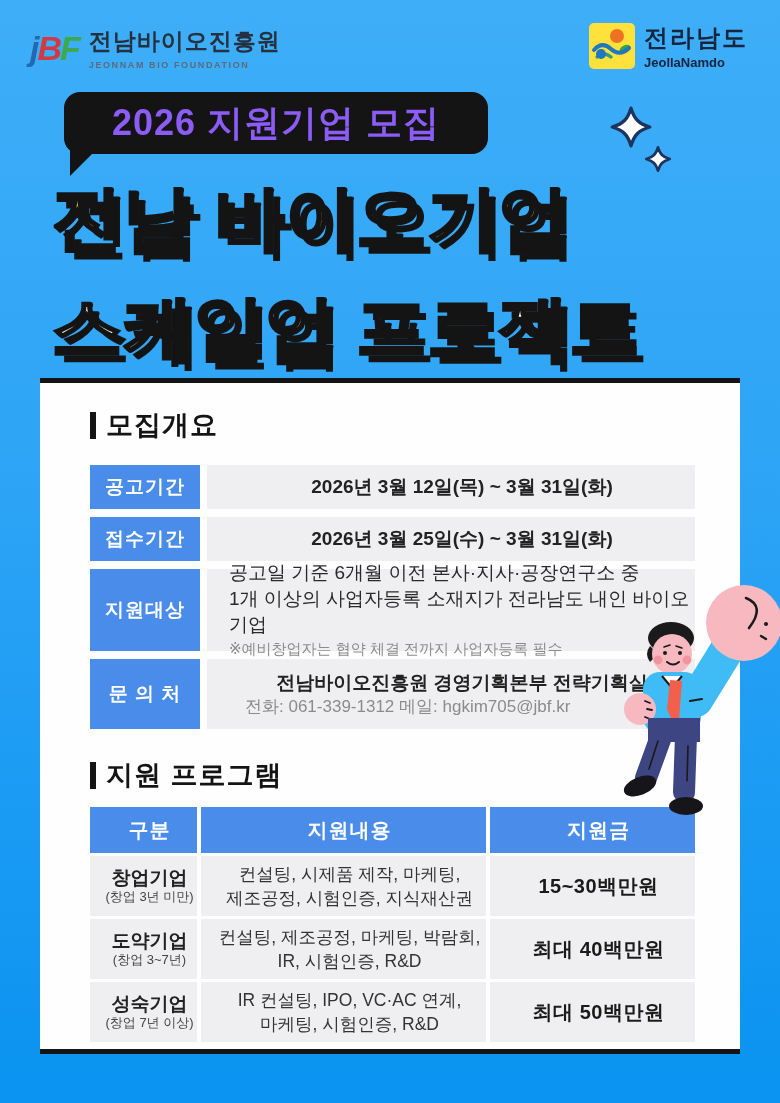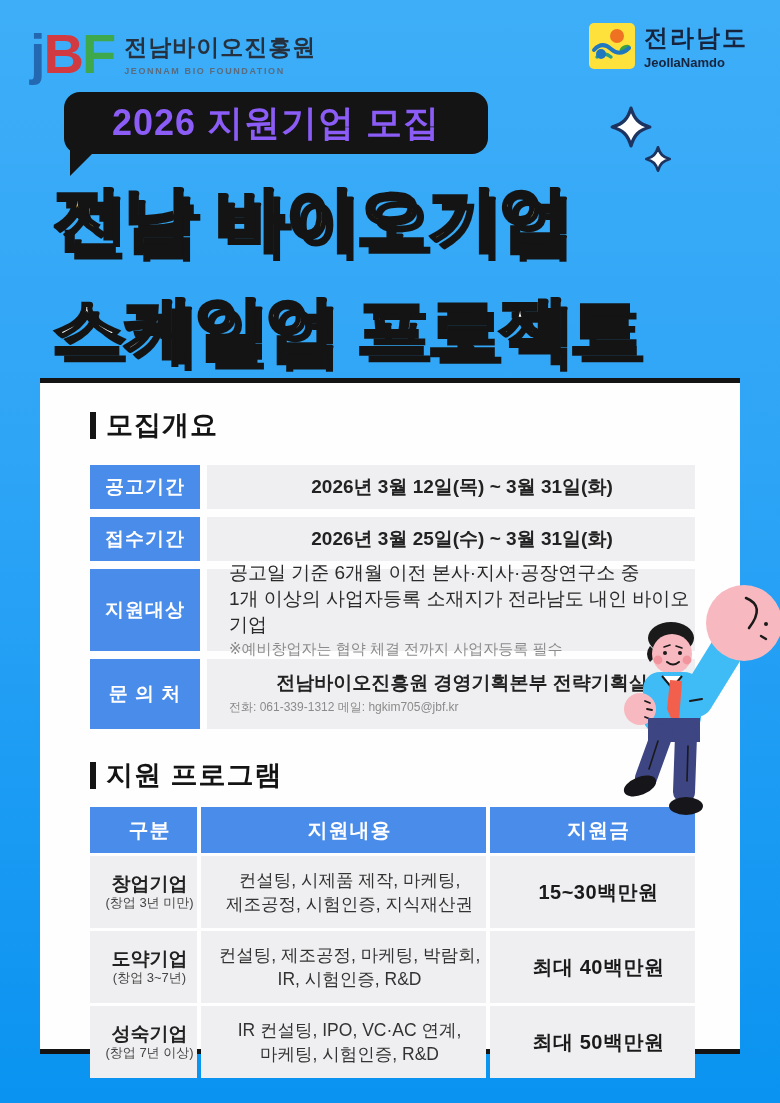--- a/index.html
+++ b/index.html
@@ -3,21 +3,21 @@
 <meta charset="utf-8">
 <style>
   * { margin:0; padding:0; box-sizing:border-box; }
   html,body { width:780px; height:1103px; }
   body { font-family:"Liberation Sans","DejaVu Sans",sans-serif; overflow:hidden; }
   .poster { position:relative; width:780px; height:1103px;
     background:linear-gradient(180deg,#3EAEF8 0%,#2FA5F6 40%,#0A93F1 100%); overflow:hidden; }
 
   
   .jbf-logo { position:absolute; left:30px; top:26px; display:flex; align-items:center; gap:10px; }
-  .jbf-letters { font-weight:bold; font-size:56px; letter-spacing:-2px; line-height:1; }
+  .jbf-letters { font-weight:bold; font-size:34px; letter-spacing:-2px; line-height:1; font-style:italic; }
   .jbf-letters .l1 { color:#2468B2; }
   .jbf-letters .l2 { color:#D23A41; }
   .jbf-letters .l3 { color:#3EA94C; }
   .jbf-text .ko { font-size:23px; font-weight:bold; color:#26313F; letter-spacing:1px; }
   .jbf-text .en { font-size:9px; font-weight:bold; color:#5A6B7E; letter-spacing:1.6px; margin-top:3px; }
   .jn-logo { position:absolute; right:32px; top:22px; display:flex; align-items:center; gap:9px; }
   .jn-text .ko { font-size:24px; font-weight:bold; color:#16243D; letter-spacing:2px; }
   .jn-text .en { font-size:13px; font-weight:bold; color:#16243D; margin-top:1px; }
 
   
@@ -62,21 +62,21 @@
 
   
   .ptable { width:100%; }
   .prow { display:flex; gap:4px; margin-bottom:3px; }
   .pcell { display:flex; flex-direction:column; align-items:center; justify-content:center; text-align:center;padding-left:12px; }
   .c1 { flex:0 0 107px; }
   .c2 { flex:1; }
   .c3 { flex:0 0 205px; }
   .phead { height:46px; }
   .phead .pcell { background:#4A8CE9; color:#fff; font-weight:bold; font-size:20px; letter-spacing:1px; }
-  .pdata { height:72px; }
+  .pdata { height:60px; }
   .pdata .pcell { background:#EFEFF1; }
   .pname { font-size:19px; font-weight:bold; color:#222; line-height:22px; }
   .psub { font-size:13px; color:#444; line-height:16px; }
   .pdetail { font-size:17.5px; color:#333; line-height:24px; }
   .pamount { font-size:20px; font-weight:bold; color:#1A1A1A; letter-spacing:0.5px; }
 
   
   .mascot { position:absolute; left:598px; top:576px; width:182px; height:240px; z-index:3; }
 </style>
 </head>
@@ -147,21 +147,21 @@
         <div class="info-line">공고일 기준 6개월 이전 본사·지사·공장연구소 중</div>
         <div class="info-line">1개 이상의 사업자등록 소재지가 전라남도 내인 바이오기업</div>
         <div class="info-note">※예비창업자는 협약 체결 전까지 사업자등록 필수</div>
       </div>
     </div>
 
     <div class="info-row h70">
       <div class="info-label">문 의 처</div>
       <div class="info-content">
         <div class="info-line strong">전남바이오진흥원 경영기획본부 전략기획실</div>
-        <div class="info-note" style="font-size:12px;">전화: 061-339-1312  메일: hgkim705@jbf.kr</div>
+        <div class="info-note" style="font-size:17px;margin-left:16px;">전화: 061-339-1312  메일: hgkim705@jbf.kr</div>
       </div>
     </div>
 
     <div class="section-title sec2">
       <span class="bar"></span>
       <span class="txt">지원 프로그램</span>
     </div>
 
     <div class="ptable">
       <div class="prow phead">

